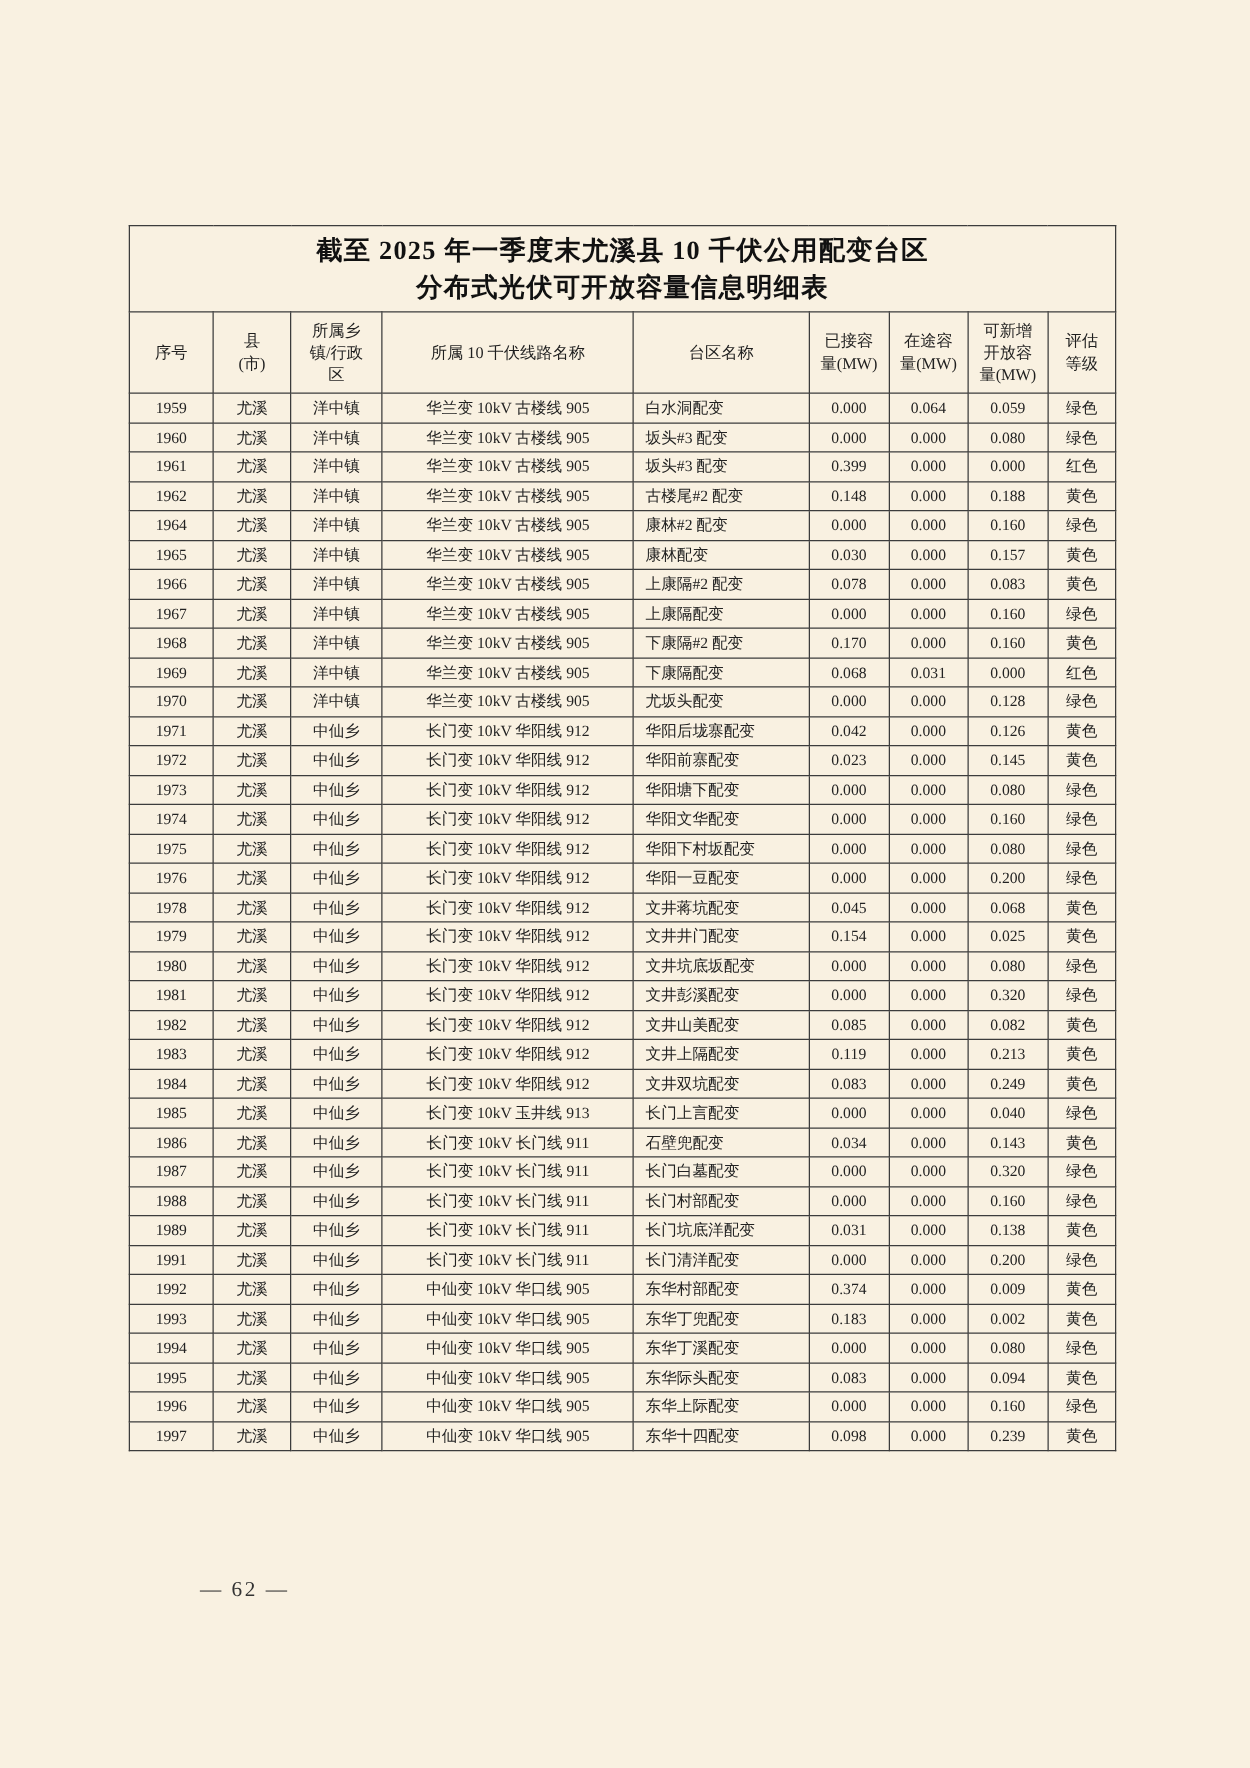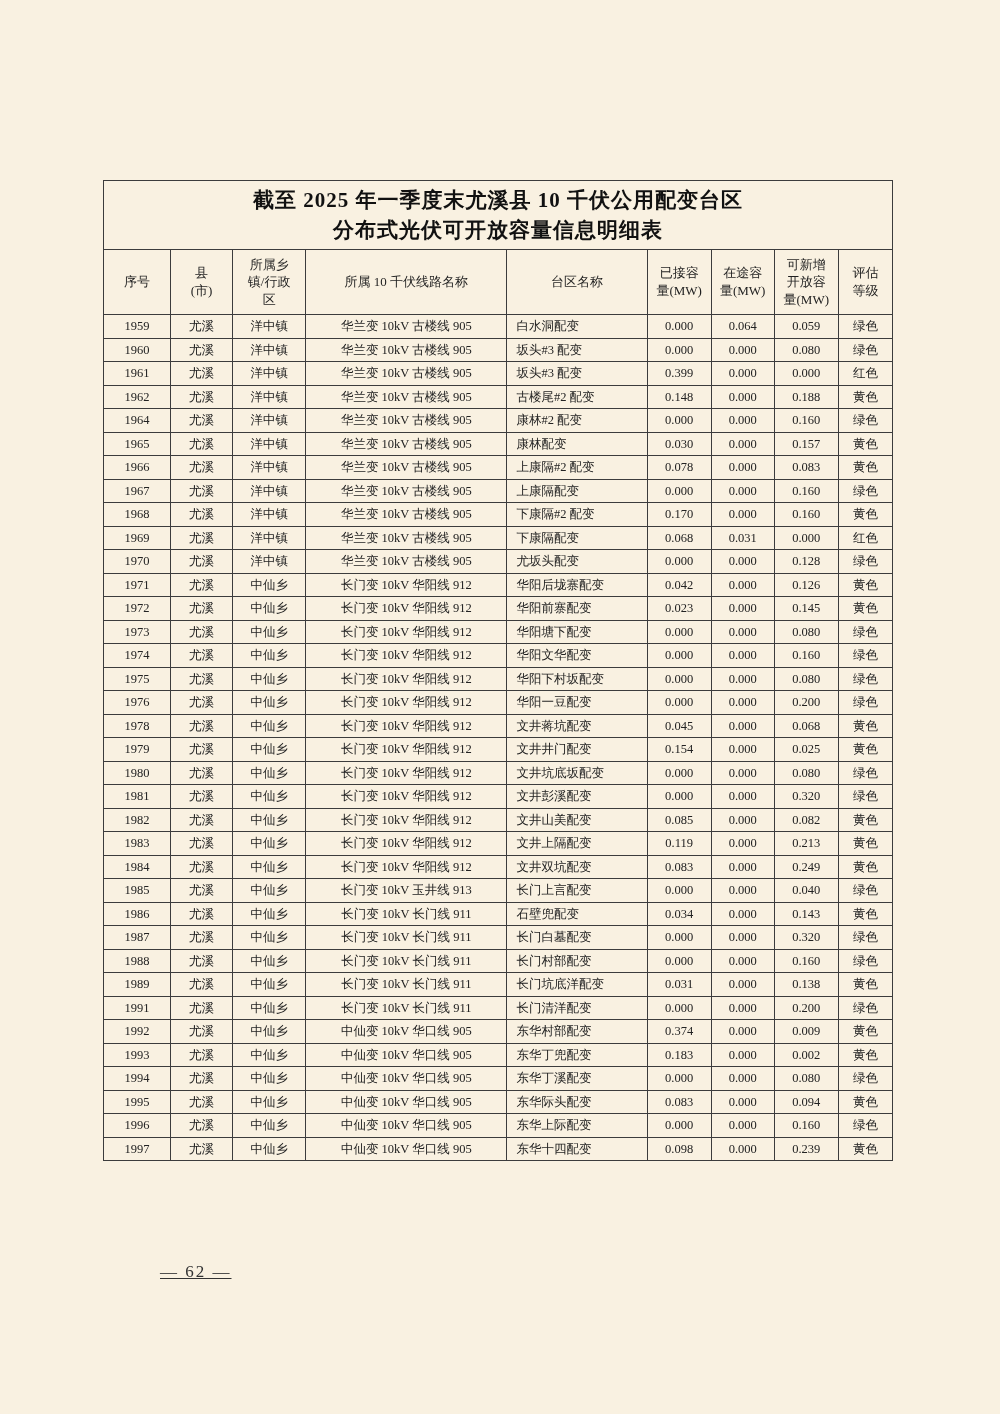--- a/index.html
+++ b/index.html
@@ -62,21 +62,20 @@
     text-align: left;
     padding-left: 9px;
   }
   .page-number {
     position: absolute;
     left: 160px;
     top: 1262px;
     font-size: 17px;
     letter-spacing: 2px;
     color: #333;
-    text-decoration: underline;
   }
 </style>
 </head>
 <body>
 
 <div class="table-wrap">
   <table class="capacity">
     <colgroup id="colgroup">
         <col style="width: 67px;">
         <col style="width: 62px;">

